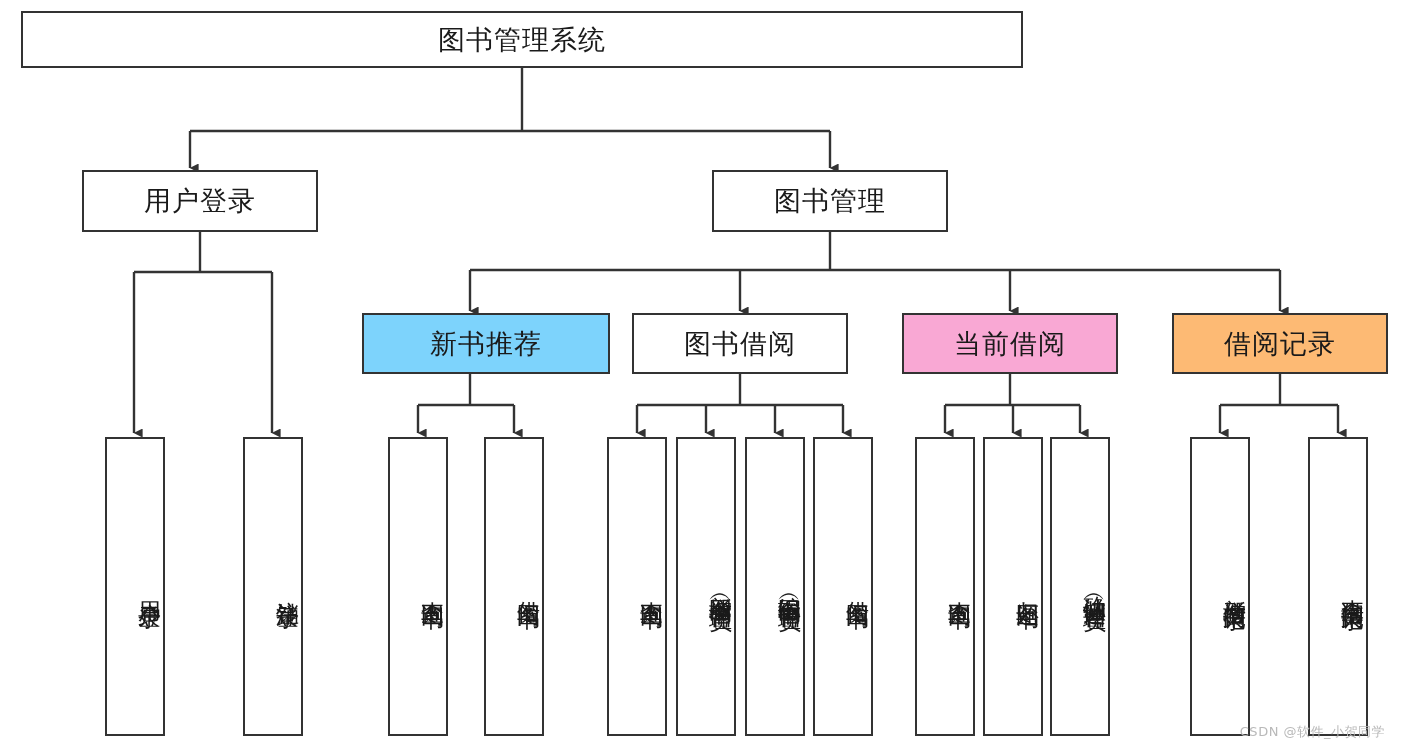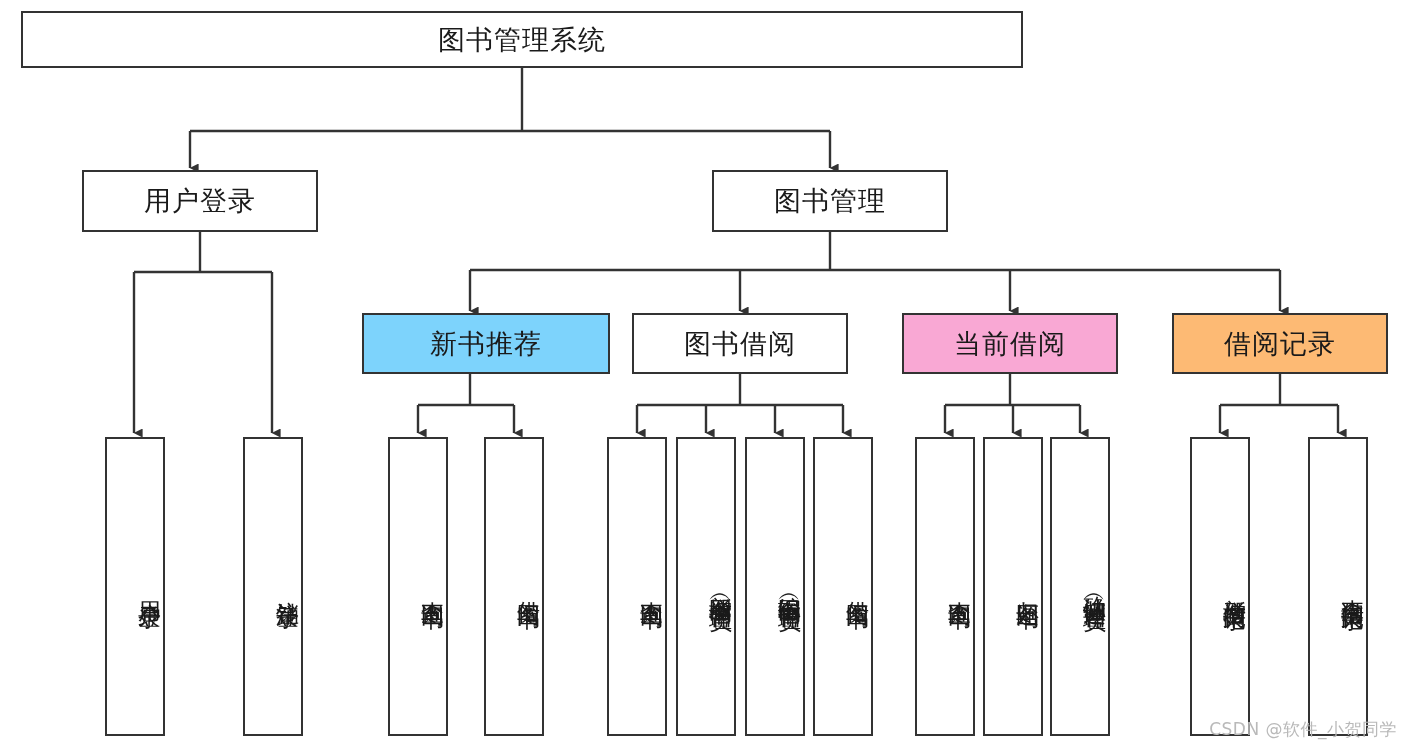--- a/index.html
+++ b/index.html
@@ -46,23 +46,23 @@
     font-size: 23px;
     writing-mode: vertical-rl;
     text-orientation: upright;
     letter-spacing: 2px;
     padding: 6px 0;
     align-items: flex-start;
     justify-content: center;
   }
   .watermark {
     position: absolute;
-    right: 8px;
+    right: 20px;
     bottom: 6px;
-    font-size: 17px;
+    font-size: 13px;
     color: #b9b9b9;
     letter-spacing: 0.5px;
     white-space: nowrap;
     font-family: "DejaVu Sans", "Liberation Sans", sans-serif;
   }
 </style>
 </head>
 <body>
 
 <div id="canvas">

